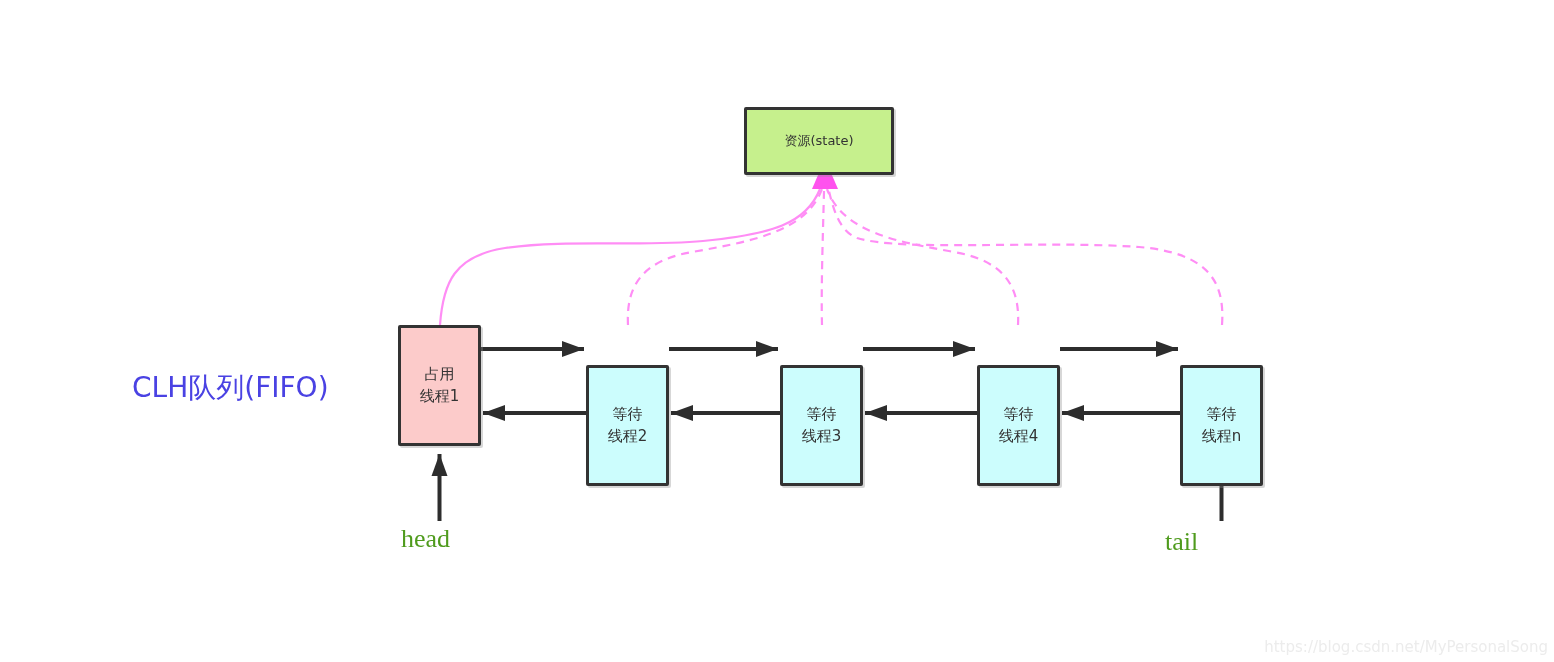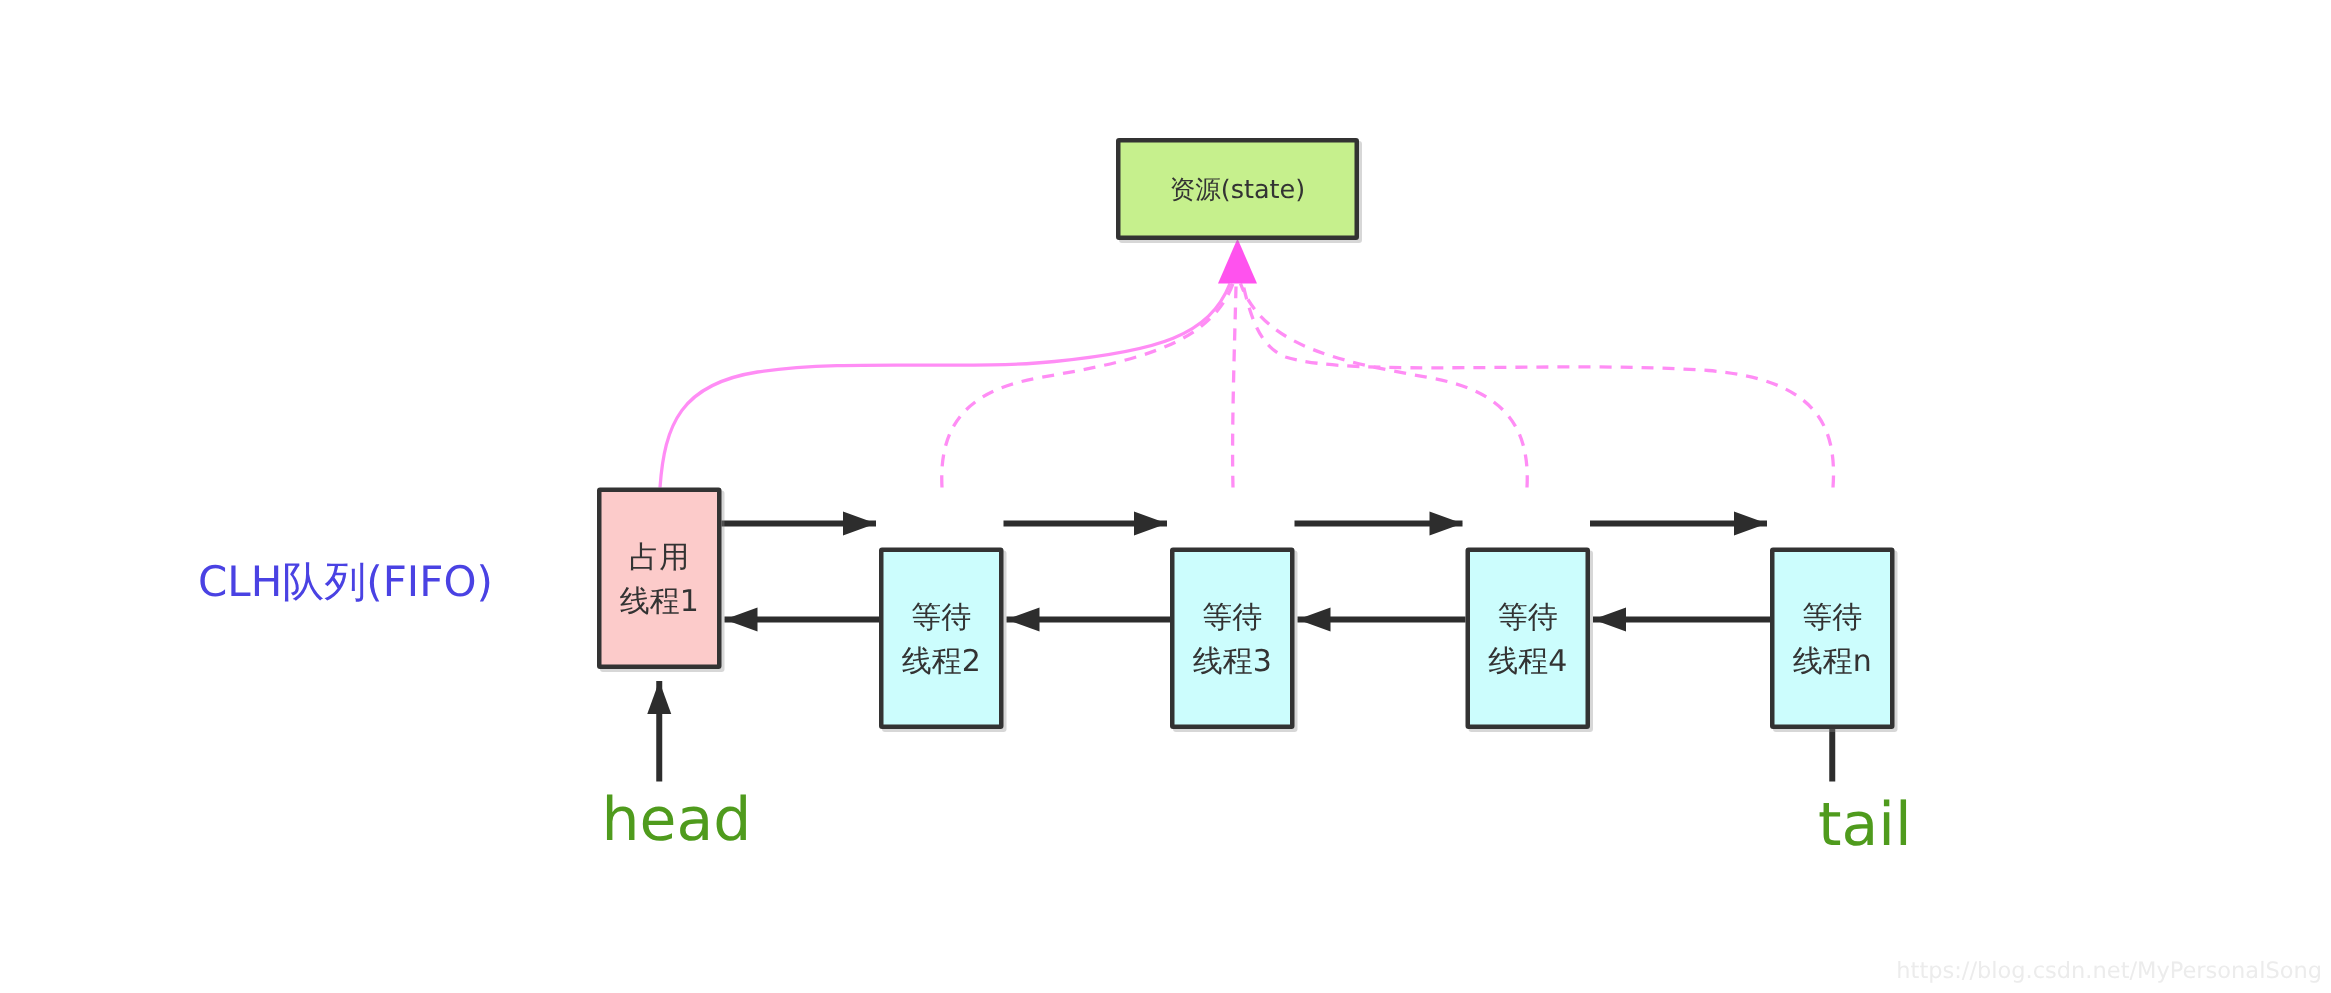--- a/index.html
+++ b/index.html
@@ -28,49 +28,50 @@
     position: absolute;
     border: 3px solid var(--box-border, #333333);
     border-radius: 2px;
     box-shadow: 2px 2px 0 rgba(140,140,140,0.35);
     display: flex; flex-direction: column;
     align-items: center; justify-content: center;
     color: #333333;
     text-align: center;
   }
   .resource-box {
-    left: 744px; top: 92px; width: 162px; height: 68px;
+    left: 744px; top: 107px; width: 150px; height: 68px;
     background: var(--resource-fill, #c6f08d);
-    font-size: 17px;
+    font-size: 13px;
   }
   .node {
     top: 325px; width: 83px; height: 121px;
-    font-size: 20px; line-height: 1.45;
+    font-size: 15px; line-height: 1.45;
   }
   .node.occupied { background: var(--occupied-fill, #fccbca); }
   .node.waiting  { background: var(--waiting-fill, #ccfdfd); margin-top: 40px; }
   .node-1 { left: 398px; }
   .node-2 { left: 586px; }
   .node-3 { left: 780px; }
   .node-4 { left: 977px; }
   .node-5 { left: 1180px; }
 
   .queue-label {
     position: absolute; left: 132px; top: 369px;
     font-size: 28px; color: var(--queue-label-blue, #4a42e3);
     white-space: nowrap;
     text-align: right;
   }
   .pointer-label {
     position: absolute;
-    font-size: 40px; color: var(--pointer-label-green, #4f9b1d);
+    font-size: 26px; color: var(--pointer-label-green, #4f9b1d);
     white-space: nowrap;
+    font-family: Liberation Serif, serif;
   }
   .head-label { left: 401px; top: 524px; }
-  .tail-label { left: 1212px; top: 527px; }
+  .tail-label { left: 1165px; top: 527px; }
 
   .watermark {
     position: absolute; right: 6px; bottom: 6px;
     font-size: 15px; color: var(--watermark-gray, #ececec);
     white-space: nowrap;
   }
 </style>
 </head>
 <body>
 

